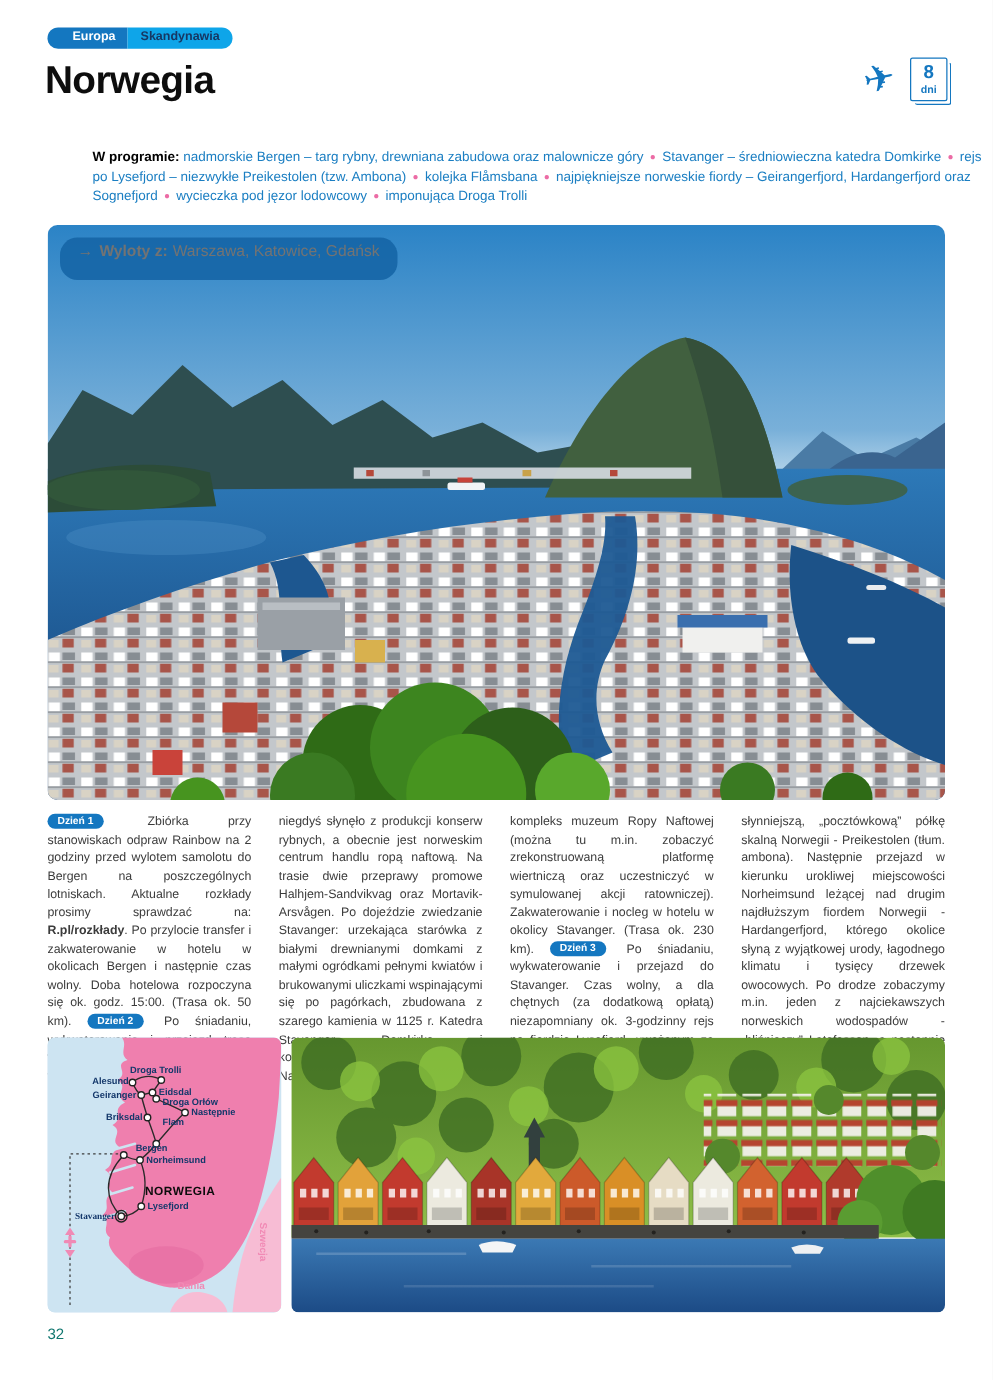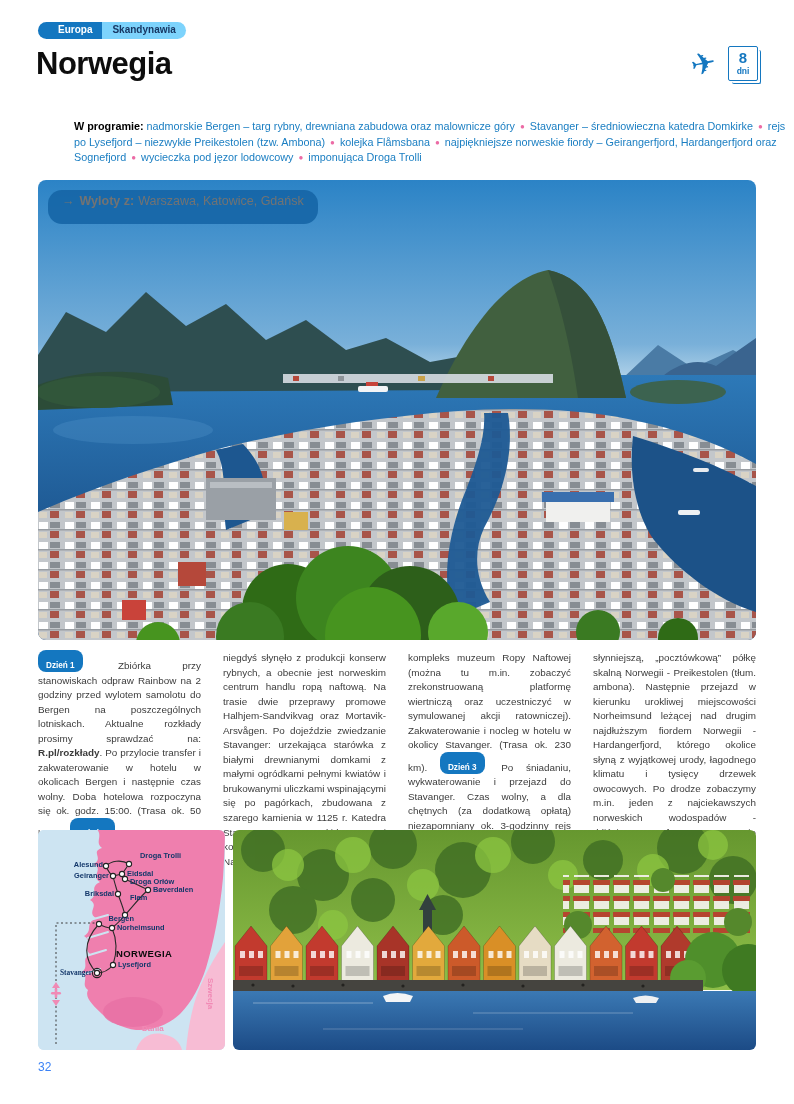--- a/index.html
+++ b/index.html
@@ -3,21 +3,21 @@
 <meta charset="utf-8">
 <style>
   html,body{margin:0;padding:0;}
   body{width:794px;height:1104px;background:#f2f2f2;font-family:"Liberation Sans",sans-serif;}
   .page{position:relative;width:794px;height:1104px;background:#ffffff;overflow:hidden;}
 
   
   .tags{position:absolute;left:38px;top:22px;display:flex;font-size:10px;font-weight:bold;line-height:1;}
   .tag{padding:3px 10px 4px;}
   .tag-europa{background:#1477c0;color:#fff;border-radius:9px 0 0 9px;padding-left:20px;}
-  .tag-skand{background:#7dd3fc;color:#173763;border-radius:0 9px 9px 0;}
+  .tag-skand{background:#0ea5e9;color:#173763;border-radius:0 9px 9px 0;}
   .page-title{position:absolute;left:36px;top:46px;font-size:31px;font-weight:bold;color:#0d0d0d;letter-spacing:-0.5px;}
   .page-subtitle{position:absolute;left:36px;top:83px;font-size:22.5px;color:#1f1f1f;}
   .trip-meta{position:absolute;right:36px;top:46px;display:flex;align-items:center;gap:12px;}
   .plane-glyph{font-size:30px;color:#1477c0;transform:rotate(-12deg);line-height:1;}
   .days-badge{position:relative;width:28px;height:33px;border:1.6px solid #1477c0;background:#fff;border-radius:2px;text-align:center;color:#1477c0;}
   .days-badge::after{content:"";position:absolute;left:3px;top:3px;right:-4px;bottom:-4px;border-right:1.6px solid #1477c0;border-bottom:1.6px solid #1477c0;border-radius:2px;}
   .days-num{display:block;font-size:15px;font-weight:bold;margin-top:3px;line-height:1.1;}
   .days-unit{display:block;font-size:8.5px;font-weight:bold;line-height:1;}
 
   
@@ -28,31 +28,31 @@
   
   .hero{position:absolute;left:38px;top:180px;width:718px;height:460px;border-radius:8px;overflow:hidden;}
   .hero svg{display:block;}
   .banner{position:absolute;left:10px;top:10px;background:rgba(20,100,165,0.88);color:#737373;border-radius:14px;padding:4px 14px 15px;font-size:12.5px;line-height:1.2;white-space:nowrap;}
   .banner b{margin-right:4px;}
   .banner .arr{font-weight:bold;margin-right:5px;}
 
   
   .cols{position:absolute;left:38px;top:651px;width:720px;display:flex;gap:22px;}
   .col{width:163px;font-size:9.9px;line-height:1.47;text-align:justify;color:#3b3b3b;}
-  .day-badge{display:inline-block;background:#1477c0;color:#fff;font-size:8.2px;font-weight:bold;border-radius:8px;padding:11px 8px 2px;line-height:1.15;margin-right:4px;transform:translateY(-1px);}
+  .day-badge{display:inline-block;background:#1477c0;color:#fff;font-size:8.2px;font-weight:bold;border-radius:8px;padding:1px 8px 2px;line-height:1.15;margin-right:4px;transform:translateY(-1px);}
 
   
   .map{position:absolute;left:38px;top:830px;width:187px;height:220px;border-radius:6px;overflow:hidden;background:#cde4f2;}
   .map-label{position:absolute;font-size:7.4px;font-weight:bold;color:#14386b;white-space:nowrap;}
   .map-label.ra{transform:translateX(-100%);}
   .map-country{position:absolute;font-size:9.5px;font-weight:bold;color:#0c0c0c;letter-spacing:0.4px;}
   .map-neighbor{position:absolute;font-size:8px;font-weight:bold;color:#f18ab5;}
   .map-neighbor.vert{writing-mode:vertical-rl;}
   .bergen{position:absolute;left:233px;top:830px;width:523px;height:220px;border-radius:6px;overflow:hidden;}
-  .pagenum{position:absolute;left:38px;top:1060px;font-size:12px;color:#3b82f6;}
+  .pagenum{position:absolute;left:38px;top:1060px;font-size:12px;color:#0f766e;}
 </style>
 </head>
 <body>
 
 <div class="page">
 
   <div class="tags">
     <span class="tag tag-europa">Europa</span>
     <span class="tag tag-skand">Skandynawia</span>
   </div>
@@ -192,26 +192,26 @@
         <circle cx="110" cy="60" r="2.6"></circle>
           <circle cx="61" cy="94" r="2.6"></circle>
           <circle cx="87" cy="85" r="2.6"></circle>
         <circle cx="74" cy="98" r="2.6"></circle>
           <circle cx="75" cy="135" r="2.6"></circle>
         <circle cx="59" cy="143" r="2.6"></circle>
           <circle cx="59" cy="143" r="4.6" fill="none"></circle>
       </g>
     </svg>
     <span class="map-label ra" style="left:65px;top:30px;">Alesund</span>
-    <span class="map-label" style="left:66px;top:21px;margin-left:36px;">Droga Trolli</span>
+    <span class="map-label" style="left:66px;top:21px;">Droga Trolli</span>
     <span class="map-label ra" style="left:71px;top:41px;">Geiranger</span>
     <span class="map-label" style="left:89px;top:39px;">Eidsdal</span>
     <span class="map-label" style="left:92px;top:47px;">Droga Orłów</span>
     <span class="map-label ra" style="left:76px;top:59px;">Briksdal</span>
-    <span class="map-label" style="left:115px;top:55px;">Bøverdalen</span>
+    <span class="map-label" style="left:115px;top:55px;">Następnie</span>
     <span class="map-label ra" style="left:57px;top:84px;margin-left:39px;">Bergen</span>
     <span class="map-label" style="left:92px;top:63px;">Flam</span>
     <span class="map-label" style="left:79px;top:93px;">Norheimsund</span>
     <span class="map-label" style="left:80px;top:130px;">Lysefjord</span>
     <span class="map-label ra" style="left:54px;top:138px;font-family:Liberation Serif, serif;">Stavanger</span>
     <span class="map-country" style="left:78px;top:118px;">NORWEGIA</span>
     <span class="map-neighbor vert" style="left:168px;top:148px;">Szwecja</span>
     <span class="map-neighbor" style="left:104px;top:194px;">Dania</span>
   </div>
 

